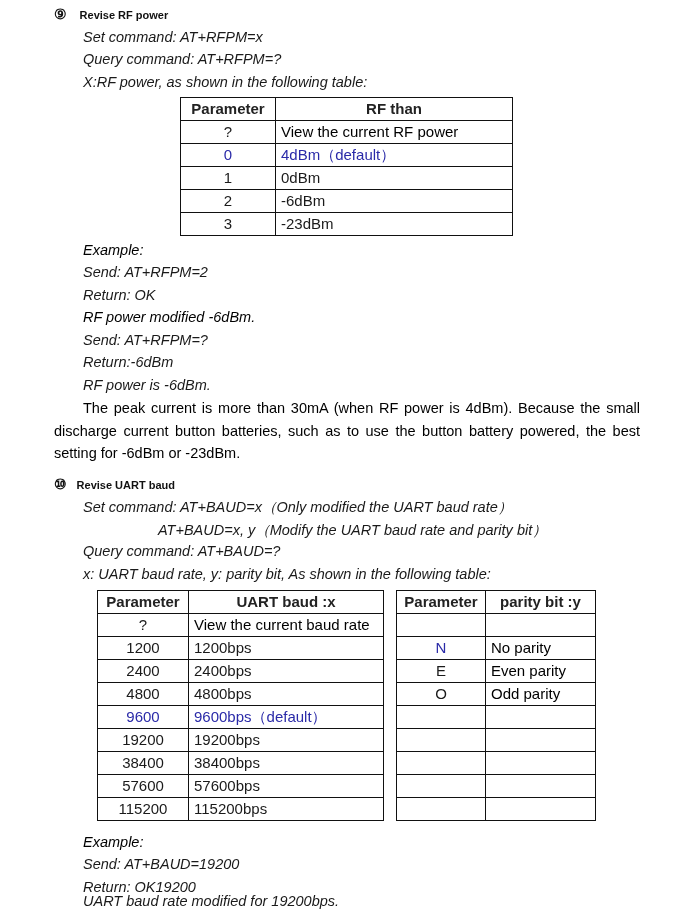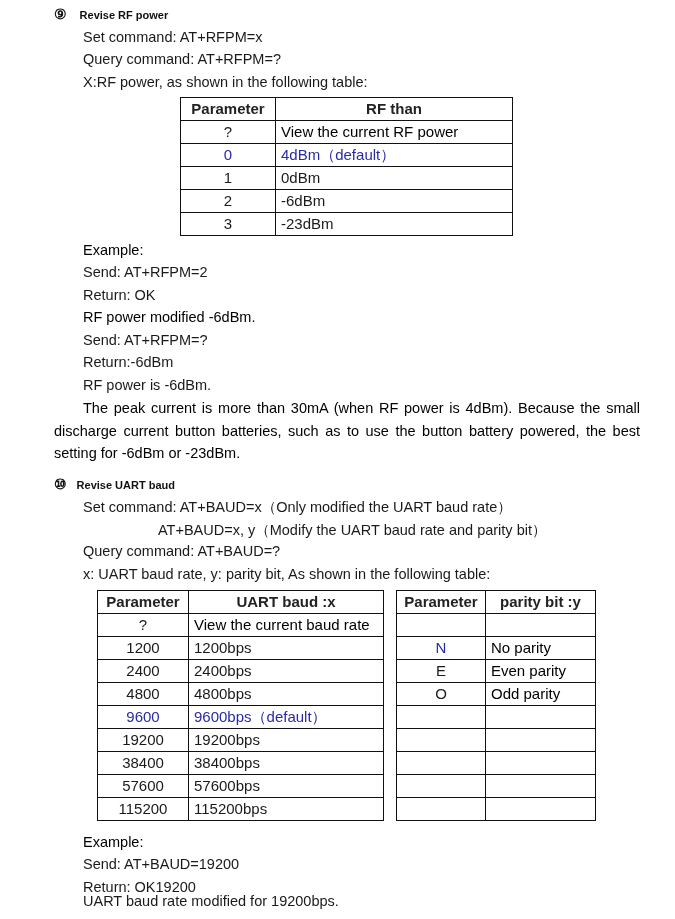--- a/index.html
+++ b/index.html
@@ -5,21 +5,21 @@
     html, body { margin: 0; padding: 0; background: #ffffff; }
     body {
       width: 675px; height: 919px; position: relative; overflow: hidden;
       font-family: "Liberation Sans", sans-serif; color: #1a1a1a; font-size: 14.5px;
     }
     .abs { position: absolute; white-space: nowrap; }
     .heading { font-weight: bold; font-size: 11px; color: #111; }
     .circ {
       display: inline-block; font-weight: bold; font-size: 14px; color: #111;
     }
-    .line { position: absolute; left: 83px; white-space: nowrap; }
+    .line { position: absolute; left: 83px; white-space: nowrap; font-style: italic; }
     .gray { color: #000000; }
     .blue { color: #2a2aa8; }
     .para { position: absolute; left: 54px; width: 586px; line-height: 22.5px; text-align: justify; }
     .para .indent { display: inline-block; width: 29px; }
 
     table.grid { position: absolute; border-collapse: collapse; font-size: 15px; }
     table.grid td, table.grid th {
       border: 1px solid #111; padding: 0 5px; height: 22px; line-height: 20px;
       white-space: nowrap;
     }

